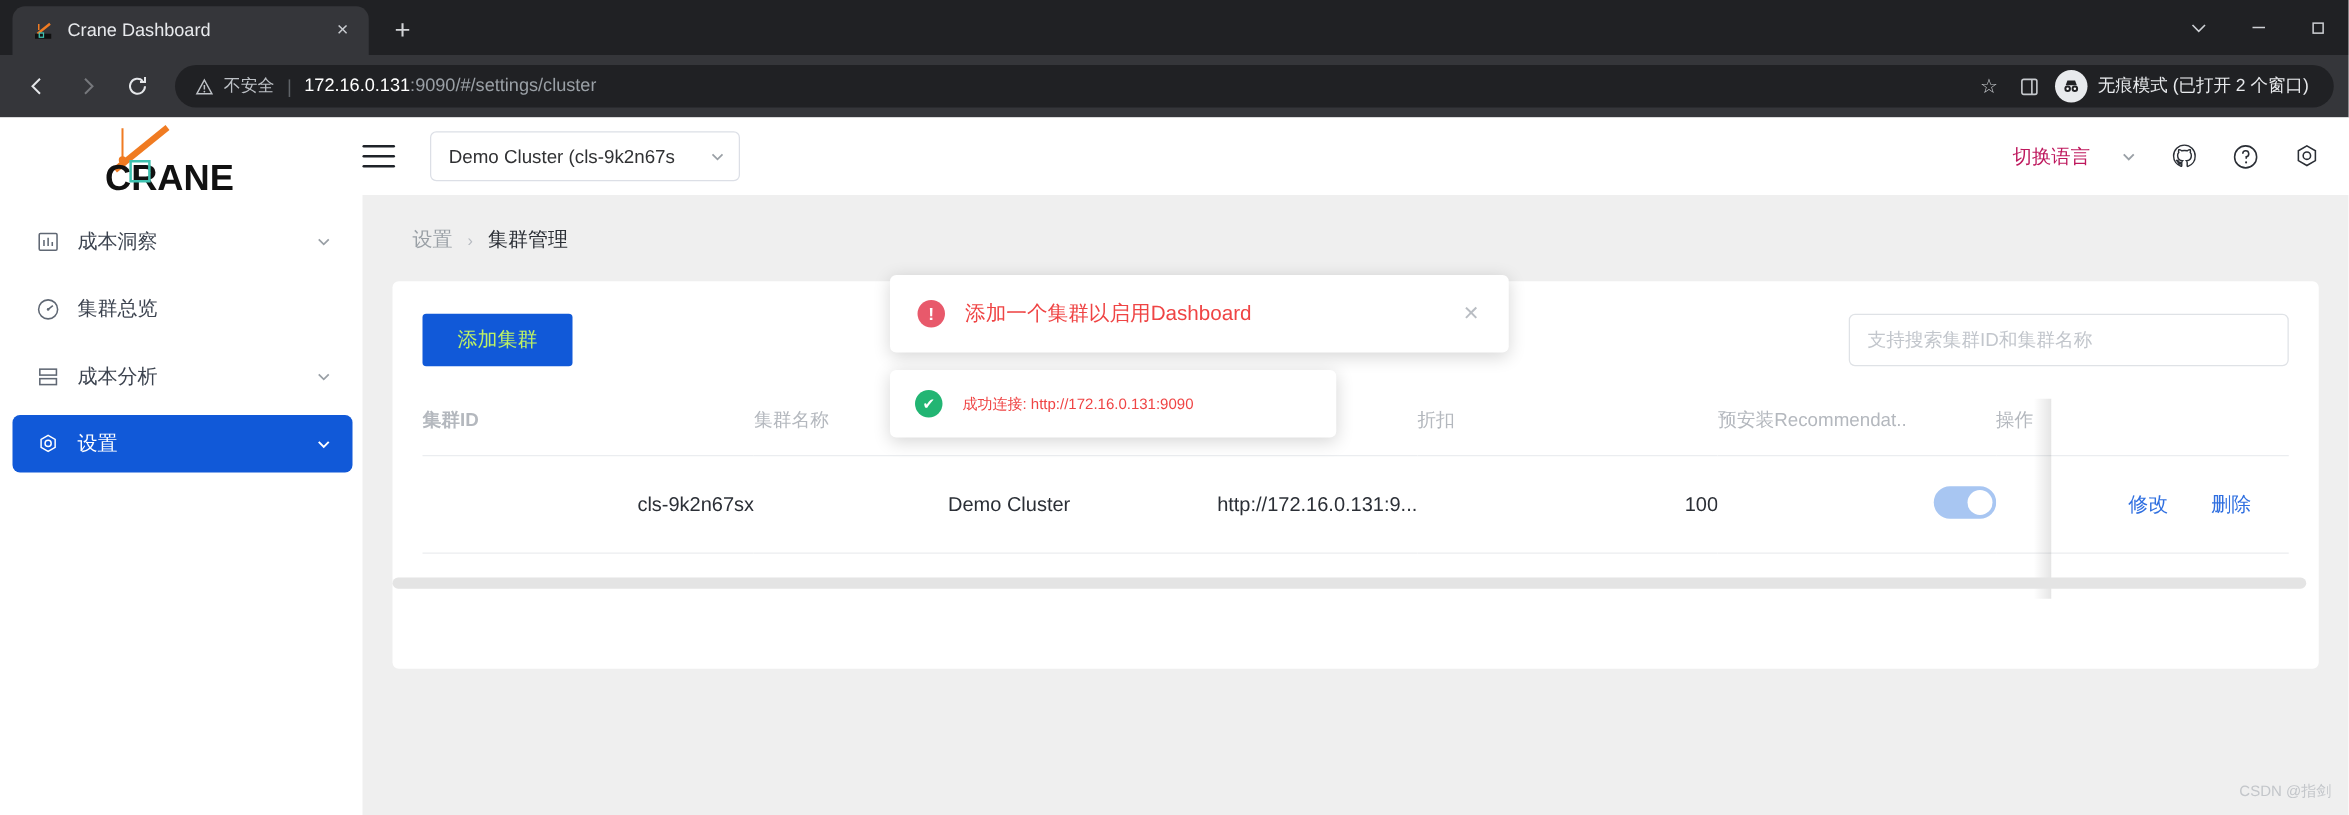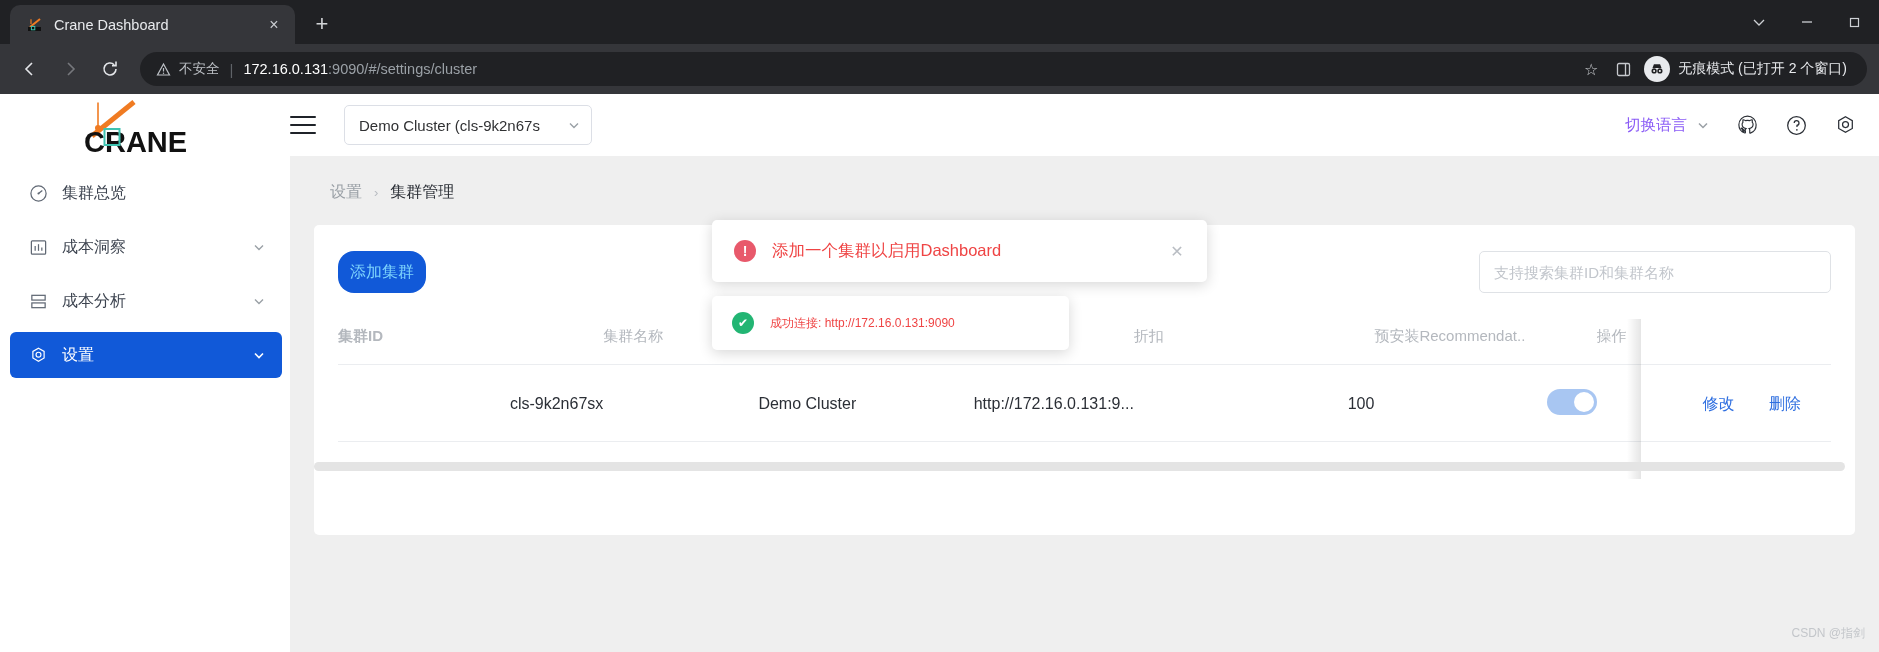--- a/index.html
+++ b/index.html
@@ -88,21 +88,21 @@
   .hamburger span { display: block; height: 2px; background: #1f2329; border-radius: 1px; }
   .cluster-select {
     width: 248px; height: 40px; border: 1px solid #dcdfe6; border-radius: 5px;
     display: flex; align-items: center; padding: 0 10px 0 14px; gap: 20px; background: #fff;
   }
   .cluster-select .val {
     flex: 1; font-size: 15px; color: #303133; white-space: nowrap; overflow: hidden;
   }
   .chev { color: #9aa0a6; display: inline-flex; }
   .header-right { margin-left: auto; display: flex; align-items: center; gap: 26px; }
-  .lang { display: flex; align-items: center; gap: 9px; font-size: 15.5px; color: #8b5cf6; }
+  .lang { display: flex; align-items: center; gap: 24px; font-size: 15.5px; color: #be185d; }
   .hicon { color: #2b2f36; display: flex; align-items: center; }
 
   .body-row { display: flex; height: calc(100% - 62px); }
 
   .sidebar {
     width: 290px; flex: 0 0 290px; background: #fff; padding-top: 14px;
   }
   .nav-item {
     height: 46px; margin: 0 8px 8px 10px; border-radius: 6px; display: flex;
     align-items: center; padding: 0 16px 0 18px; gap: 14px; color: #3d4450; font-size: 16px;
@@ -120,22 +120,22 @@
   .bc-parent { color: #9aa0a6; }
   .bc-sep { color: #b7bbc1; font-size: 13px; }
   .bc-current { color: #2b2f36; }
 
   .card {
     background: #fff; border-radius: 5px; padding: 26px 24px 30px 24px;
     height: 310px; position: relative;
   }
   .card-top { display: flex; align-items: center; }
   .btn-primary {
-    background: #1159d8; color: #7dd3fc; border: none; border-radius: 16px;
-    height: 42px; padding: 0 12px; font-size: 16px; font-family: inherit;
+    background: #1159d8; color: #bef264; border: none; border-radius: 3px;
+    height: 42px; padding: 0 28px; font-size: 16px; font-family: inherit;
   }
   .search-input {
     margin-left: auto; width: 352px; height: 42px; border: 1px solid #dfe2e6;
     border-radius: 5px; padding: 0 14px; font-size: 15px; color: #ec4899;
     font-family: inherit; background: #fff;
   }
   .search-input::placeholder { color: #c2c6cc; }
 
   .table-wrap { margin-top: 34px; position: relative; }
   table { width: 100%; border-collapse: collapse; table-layout: fixed; }
@@ -342,43 +342,43 @@
         </div>
       </div>
     </div>
 
     <div class="body-row">
 
       <nav class="sidebar">
         <div class="nav-item">
           <span class="nico">
             <svg width="19" height="19" viewBox="0 0 20 20">
-              <circle cx="10" cy="10" r="8" fill="none" stroke="currentColor" stroke-width="1.3"></circle>
-              <path d="M10 10l4-3.2" stroke="currentColor" stroke-width="1.3" fill="none"></path>
-              <circle cx="10" cy="10" r="1.1" fill="currentColor"></circle>
-            </svg>
-          </span>
-          <span class="nlabel">集群总览</span>
-        </div>
-
-        <div class="nav-item">
-          <span class="nico">
-            <svg width="19" height="19" viewBox="0 0 20 20">
               <rect x="2.5" y="3" width="15" height="14" rx="1" fill="none" stroke="currentColor" stroke-width="1.3"></rect>
               <line x1="6.5" y1="13.5" x2="6.5" y2="8.5" stroke="currentColor" stroke-width="1.3"></line>
               <line x1="10" y1="13.5" x2="10" y2="6.5" stroke="currentColor" stroke-width="1.3"></line>
               <line x1="13.5" y1="13.5" x2="13.5" y2="10" stroke="currentColor" stroke-width="1.3"></line>
             </svg>
           </span>
           <span class="nlabel">成本洞察</span>
           <span class="ncaret">
             <svg width="14" height="14" viewBox="0 0 14 14">
                 <path d="M3 5.5l4 4 4-4" fill="none" stroke="currentColor" stroke-width="1.4"></path>
               </svg>
           </span>
+        </div>
+
+        <div class="nav-item">
+          <span class="nico">
+            <svg width="19" height="19" viewBox="0 0 20 20">
+              <circle cx="10" cy="10" r="8" fill="none" stroke="currentColor" stroke-width="1.3"></circle>
+              <path d="M10 10l4-3.2" stroke="currentColor" stroke-width="1.3" fill="none"></path>
+              <circle cx="10" cy="10" r="1.1" fill="currentColor"></circle>
+            </svg>
+          </span>
+          <span class="nlabel">集群总览</span>
         </div>
 
         <div class="nav-item">
           <span class="nico">
             <svg width="19" height="19" viewBox="0 0 20 20">
               <rect x="3" y="3.5" width="14" height="5" fill="none" stroke="currentColor" stroke-width="1.3"></rect>
               <rect x="3" y="11.5" width="14" height="5" fill="none" stroke="currentColor" stroke-width="1.3"></rect>
             </svg>
           </span>
           <span class="nlabel">成本分析</span>

